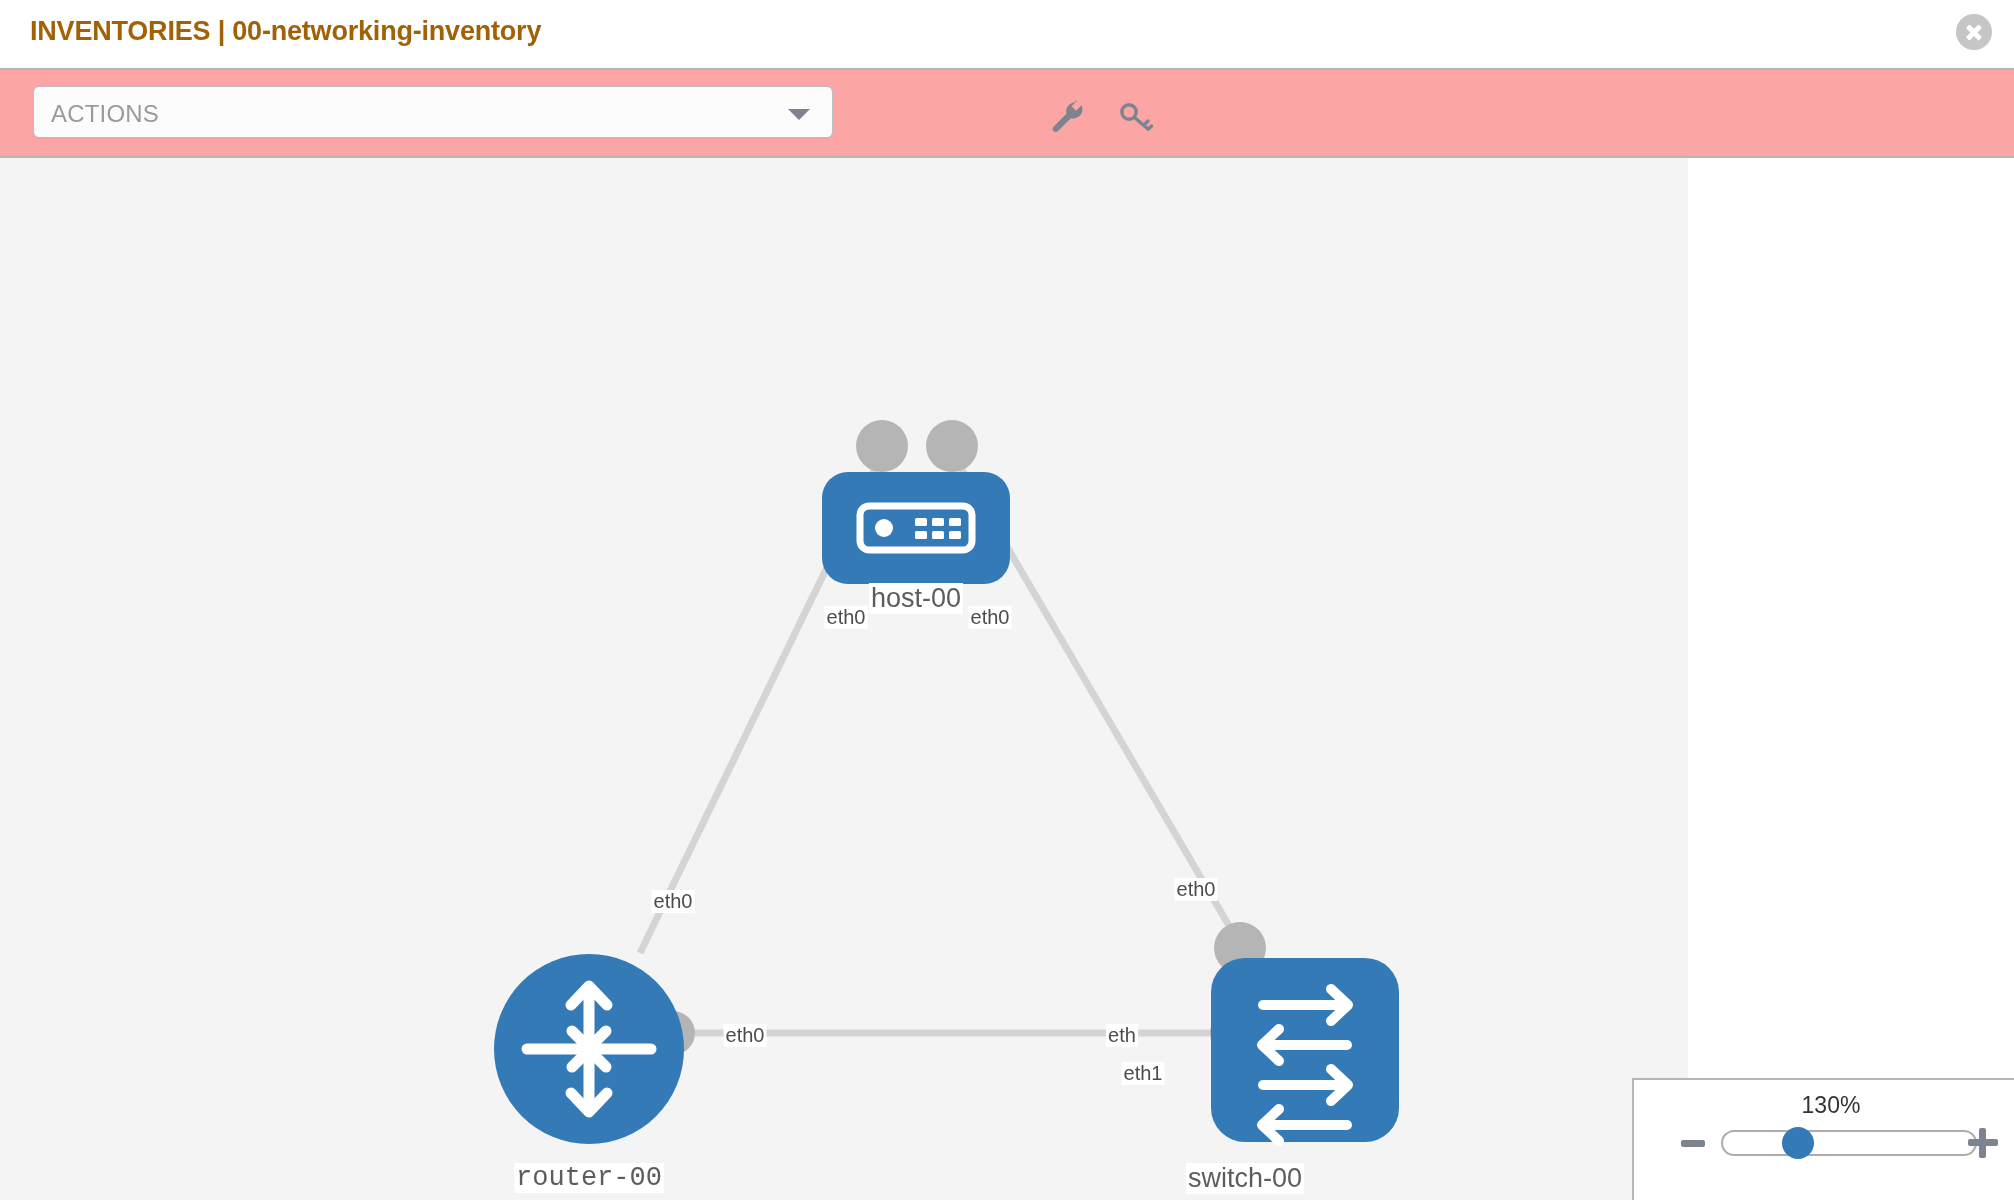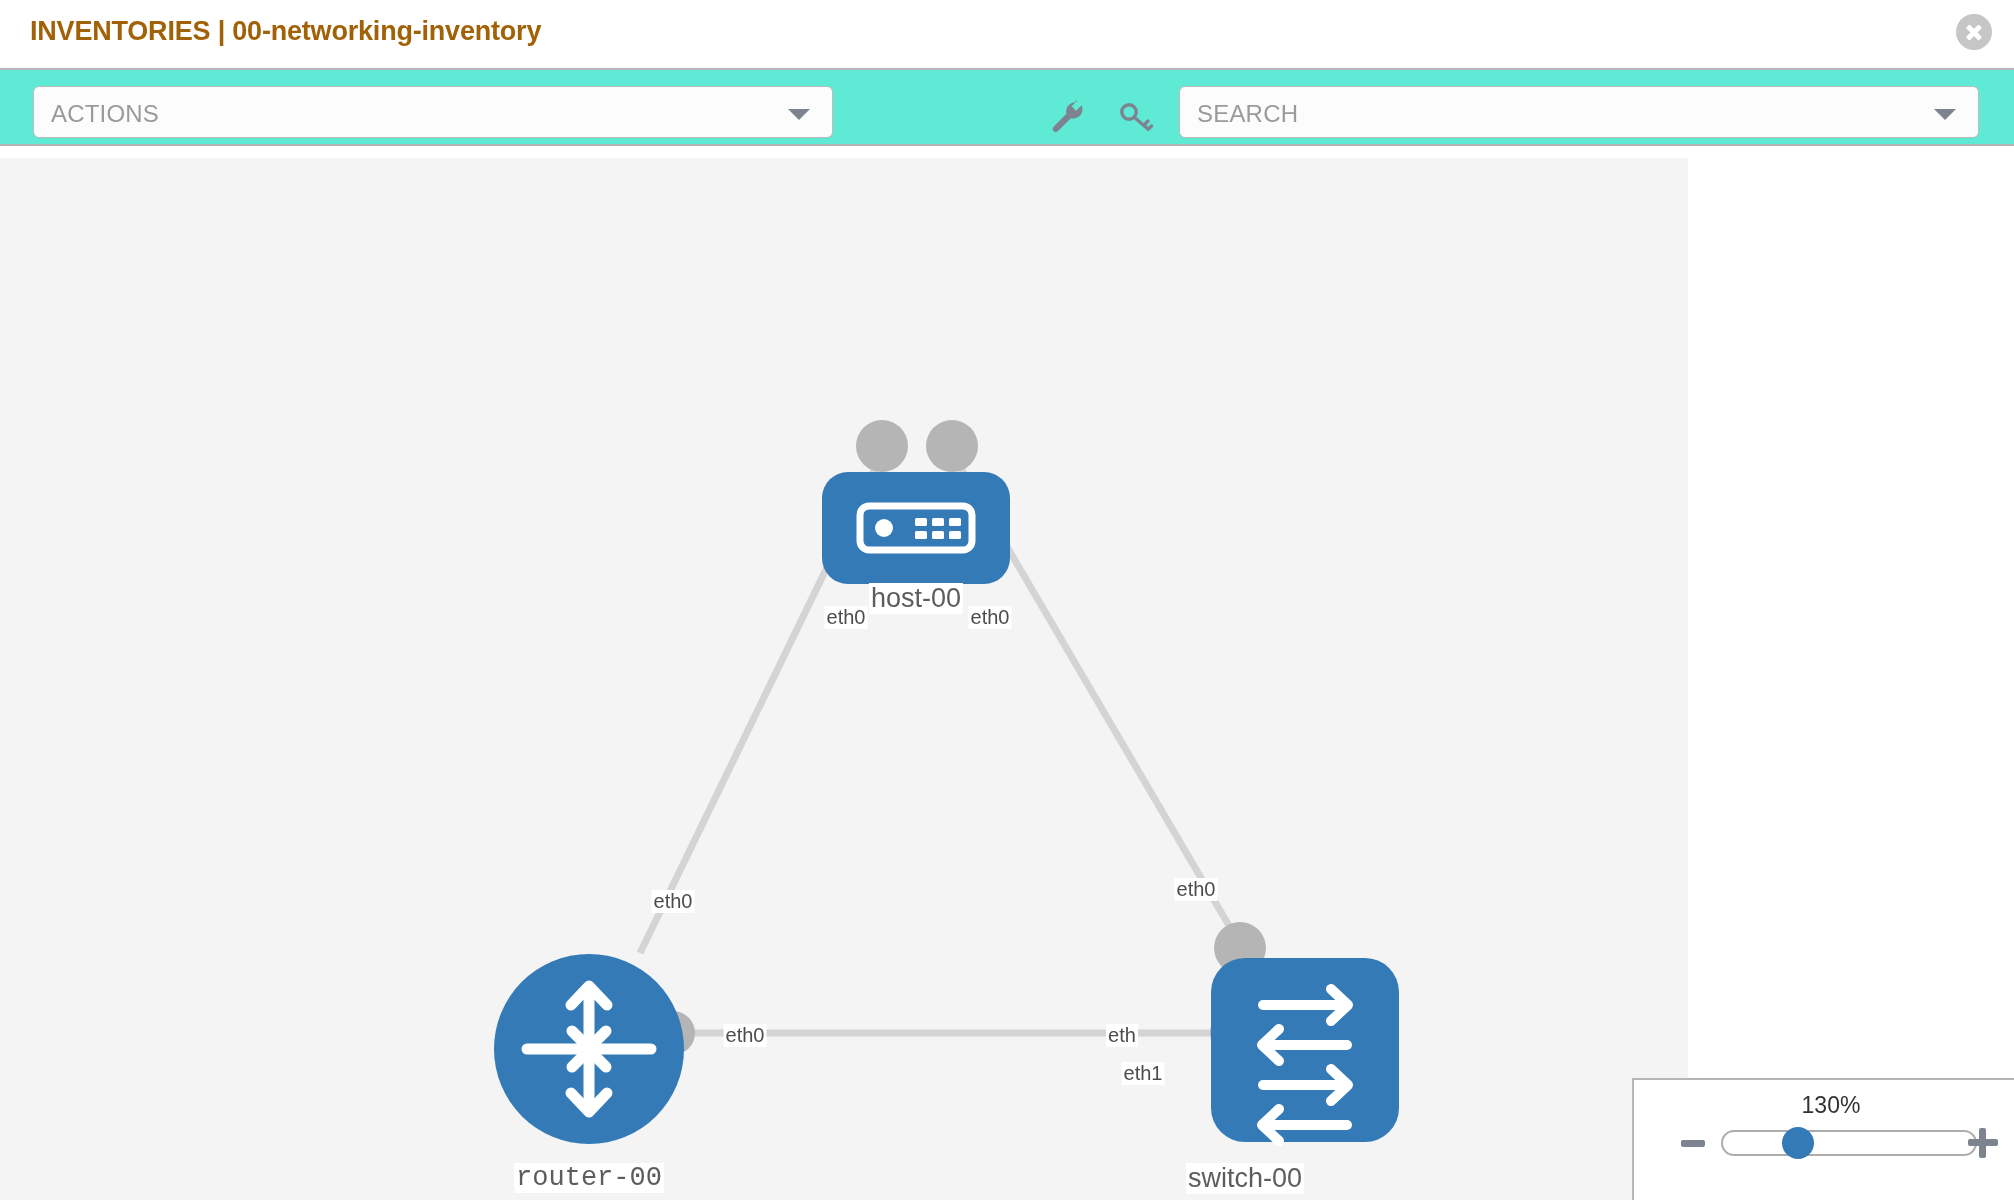--- a/index.html
+++ b/index.html
@@ -66,22 +66,22 @@
     border-radius: 1px;
   }
   #close-button::before { transform: rotate(45deg); }
   #close-button::after  { transform: rotate(-45deg); }
 
   
   #toolbar {
     position: absolute;
     left: 0; top: 70px;
     width: 2014px;
-    height: 76px;
-    background: #5eead4;
+    height: 88px;
+    background: #fca5a5;
     border-bottom: 2px solid #b6b6b6;
     box-sizing: border-box;
   }
 
   .field-box {
     position: absolute;
     background: #fcfcfc;
     border: 1px solid #bdbdbd;
     border-radius: 6px;
     box-sizing: border-box;
@@ -280,24 +280,20 @@
       <svg viewBox="0 0 40 40" width="40" height="40" aria-hidden="true">
         <g fill="none" stroke="#7d8490" stroke-width="3.4" stroke-linecap="round">
           <circle cx="14" cy="16" r="7.2"></circle>
           <path d="M19.2 21.2 L33 33"></path>
           <path d="M29 29 L33 25"></path>
           <path d="M33.2 33.2 L36.5 30"></path>
         </g>
       </svg>
     </span>
 
-    <div class="field-box" id="search-select">
-      <span class="field-label">SEARCH</span>
-      <span class="caret"></span>
-    </div>
   </div>
 
   <div id="canvas">
 
     <svg id="topology-svg" viewBox="0 0 2014 1042">
 
       <g>
         <line x1="880" y1="300" x2="640" y2="795" stroke="#d4d4d4" stroke-width="7"></line>
         <line x1="955" y1="300" x2="1245" y2="795" stroke="#d4d4d4" stroke-width="7"></line>
         <line x1="660" y1="875" x2="1235" y2="875" stroke="#d4d4d4" stroke-width="7"></line>

